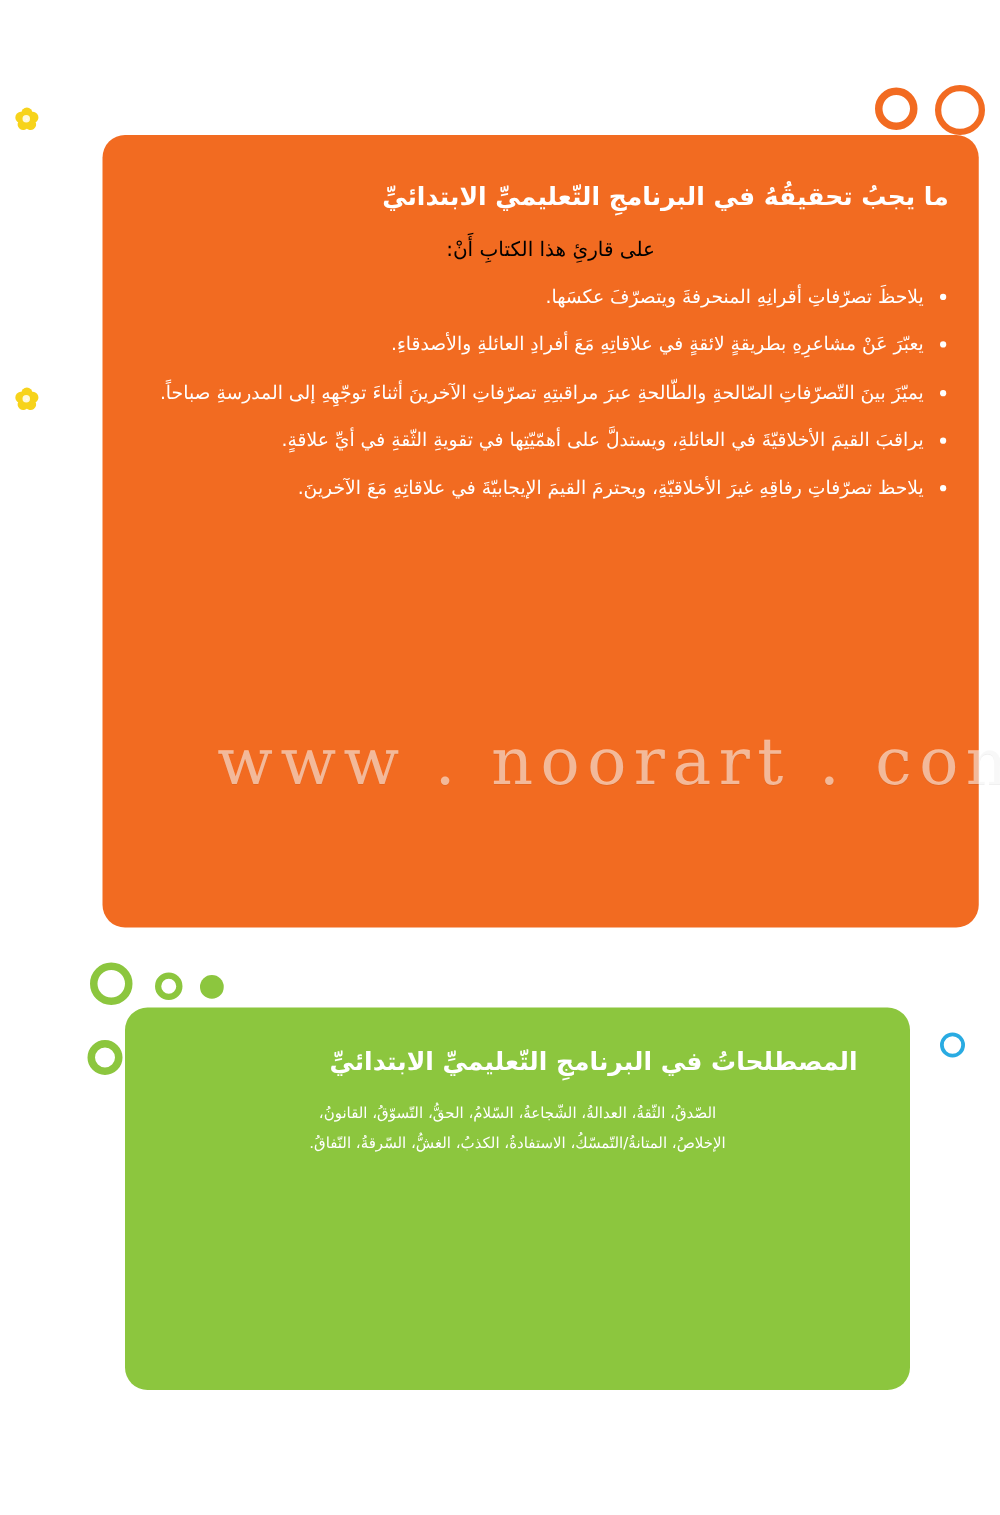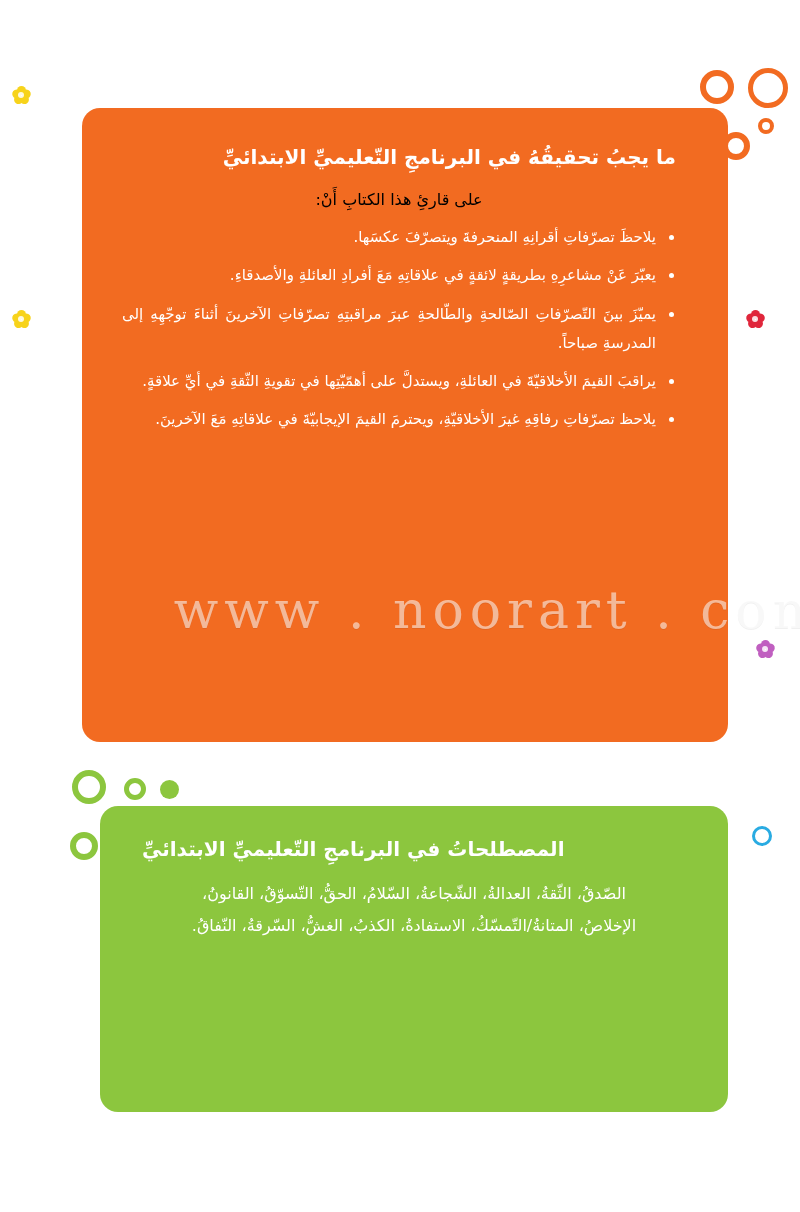--- a/index.html
+++ b/index.html
@@ -84,43 +84,43 @@
 
   
   .card {
     position: absolute;
     border-radius: 18px;
     box-sizing: border-box;
   }
   .card-orange {
     left: 82px;
     top: 108px;
-    width: 646px;
+    width: 701px;
     height: 634px;
     background: #f26b21;
-    padding: 34px 52px 20px 40px;
+    padding: 34px 24px 20px 40px;
   }
   .card-green {
     left: 100px;
     top: 806px;
     width: 628px;
     height: 306px;
     background: #8cc63e;
     padding: 28px 42px 20px 42px;
   }
 
   .card-title {
     color: #ffffff;
     font-weight: bold;
     font-size: 20px;
     line-height: 1.5;
     margin: 0 0 14px 0;
     text-align: right;
   }
-  .card-title.centered { text-align: left; }
+  .card-title.centered { text-align: right; }
 
   .lead {
     color: #000000;
     font-size: 16px;
     line-height: 1.7;
     margin: 0 0 10px 0;
     text-align: center;
   }
 
   ul.bullets {
@@ -144,21 +144,21 @@
     right: 2px;
     top: 12px;
     width: 5px;
     height: 5px;
     border-radius: 50%;
     background: #ffffff;
   }
 
   .green-body {
     color: #ffffff;
-    font-size: 16px;
+    font-size: 12px;
     line-height: 2.0;
     text-align: center;
     margin: 0;
   }
 
   
   .watermark {
     position: absolute;
     left: 0;
     top: 580px;

